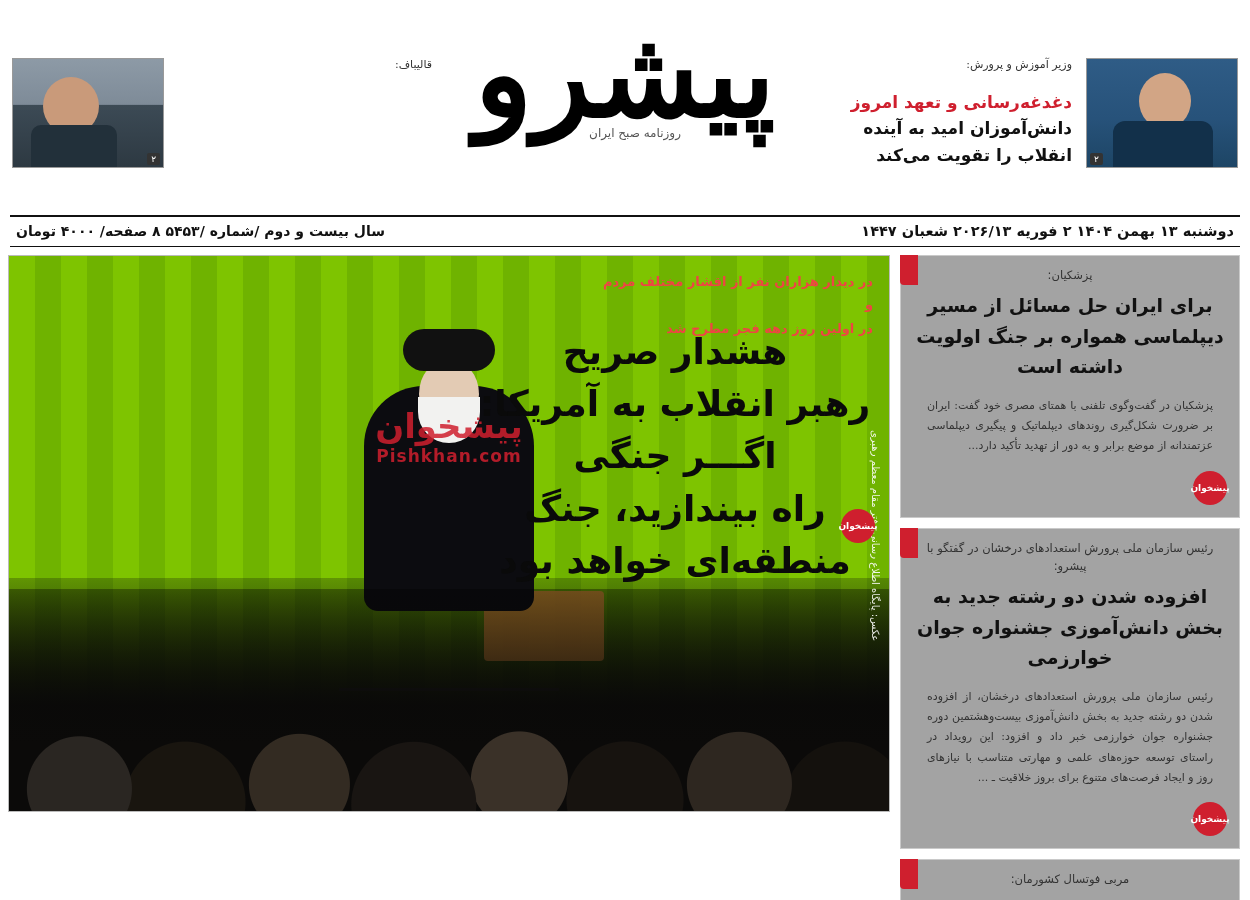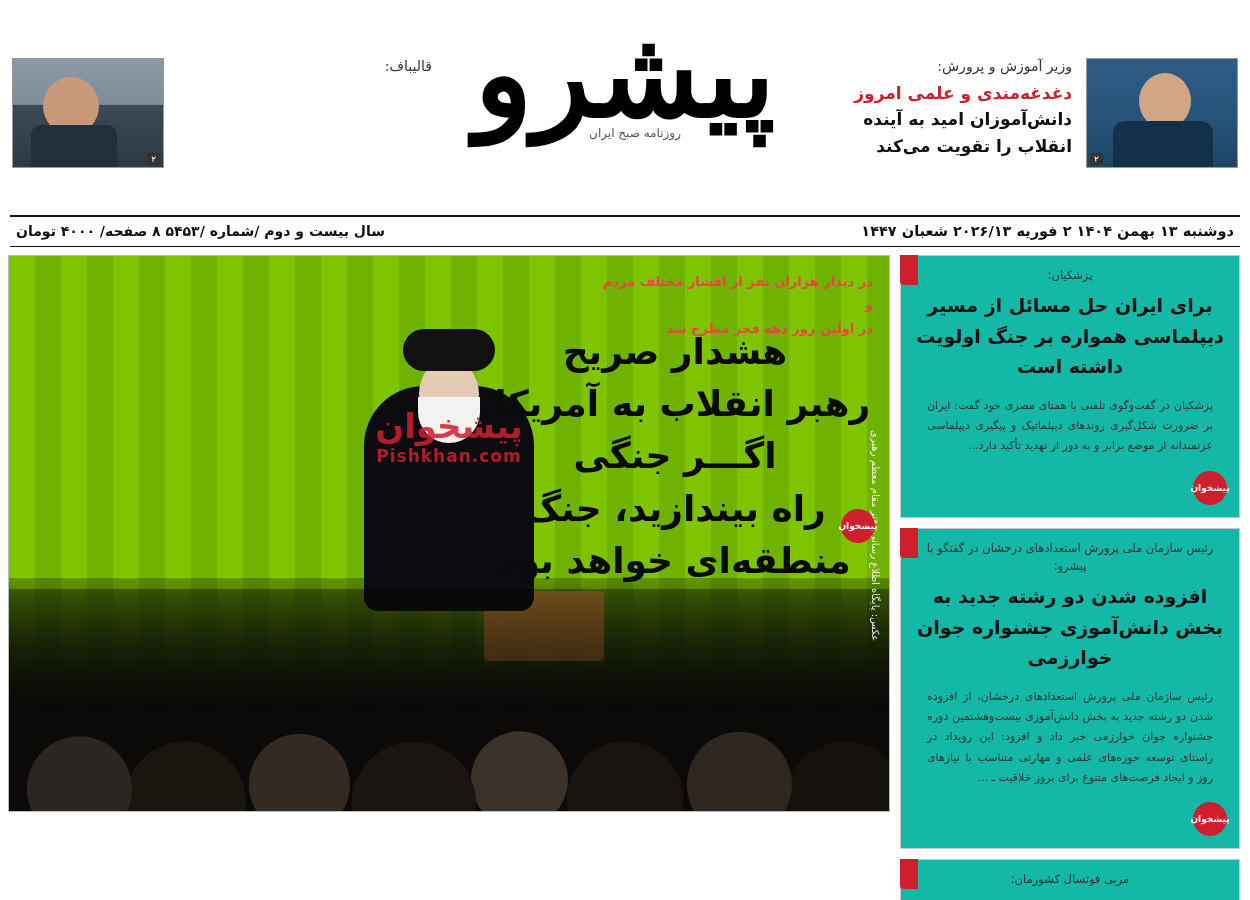--- a/index.html
+++ b/index.html
@@ -26,21 +26,21 @@
 
   .side-block{position:absolute;top:58px;width:420px;}
   .side-right{right:12px;text-align:right;}
   .side-left{left:12px;text-align:left;}
   .side-photo{
     width:150px;height:108px;border:1px solid #999;overflow:hidden;position:relative;
     background:#6d7d8c;
   }
   .side-right .side-photo{float:right;margin-left:14px;}
   .side-left .side-photo{float:left;margin-right:14px;}
-  .kicker{font-size:14px;color:#333;margin-bottom:6px;}
+  .kicker{font-size:11px;color:#333;margin-bottom:18px;}
   .side-head{
     font-size:17px;font-weight:bold;line-height:1.55;color:#111;
   }
   .side-head .hl{color:#cf1f2e;}
   .sub-num{position:absolute;bottom:2px;font-size:9px;color:#fff;background:#333;
     padding:1px 4px;border-radius:2px;}
 
   
   .ph-a{position:absolute;inset:0;background:
     linear-gradient(180deg,#8d9aa6 0%,#7e8b98 42%,#3c4a55 43%,#2d3942 100%);}
@@ -122,21 +122,21 @@
     justify-content:center;letter-spacing:-.5px;
   }
   .wm{
     position:absolute;left:50%;top:150px;transform:translateX(-50%);
     text-align:center;color:#cf1f2e;opacity:.85;font-weight:bold;
   }
   .wm .w1{font-size:34px;}
   .wm .w2{font-size:17px;letter-spacing:1px;}
 
   
-  .card{border:1px solid #c9c9c9;padding:10px 12px 12px;position:relative;background:#14b8a6;}
+  .card{border:1px solid #c9c9c9;padding:10px 12px 12px;position:relative;background:#a3a3a3;}
   .card .kick{font-size:11.5px;color:#333;text-align:center;line-height:1.6;margin-bottom:6px;}
   .card h3{
     margin:0 0 8px;font-size:19px;font-weight:bold;line-height:1.6;text-align:center;color:#111;
   }
   .card p{
     margin:14px;font-size:11px;line-height:1.85;color:#333;text-align:justify;
   }
   .tab{position:absolute;top:-1px;left:-1px;width:18px;height:30px;background:#cf1f2e;
     border-radius:0 0 0 4px;}
   .card .stamp{position:relative;margin-top:8px;}
@@ -153,21 +153,21 @@
       <div class="logo-sub">روزنامه صبح ایران</div>
     </div>
 
     <div class="side-block side-right">
       <div class="side-photo">
         <div class="ph-b"></div>
         <span class="sub-num" style="left:3px;">۲</span>
       </div>
       <div class="kicker">وزیر آموزش و پرورش:</div>
       <div class="side-head">
-        <div><span class="hl">دغدغه‌مندی و علمی امروز</span></div>
+        <div><span class="hl">دغدغه‌رسانی و تعهد امروز</span></div>
         <div>دانش‌آموزان امید به آینده</div>
         <div>انقلاب را تقویت می‌کند</div>
       </div>
     </div>
 
     <div class="side-block side-left">
       <div class="side-photo">
         <div class="ph-a"></div>
         <span class="sub-num" style="right:3px;">۲</span>
       </div>

